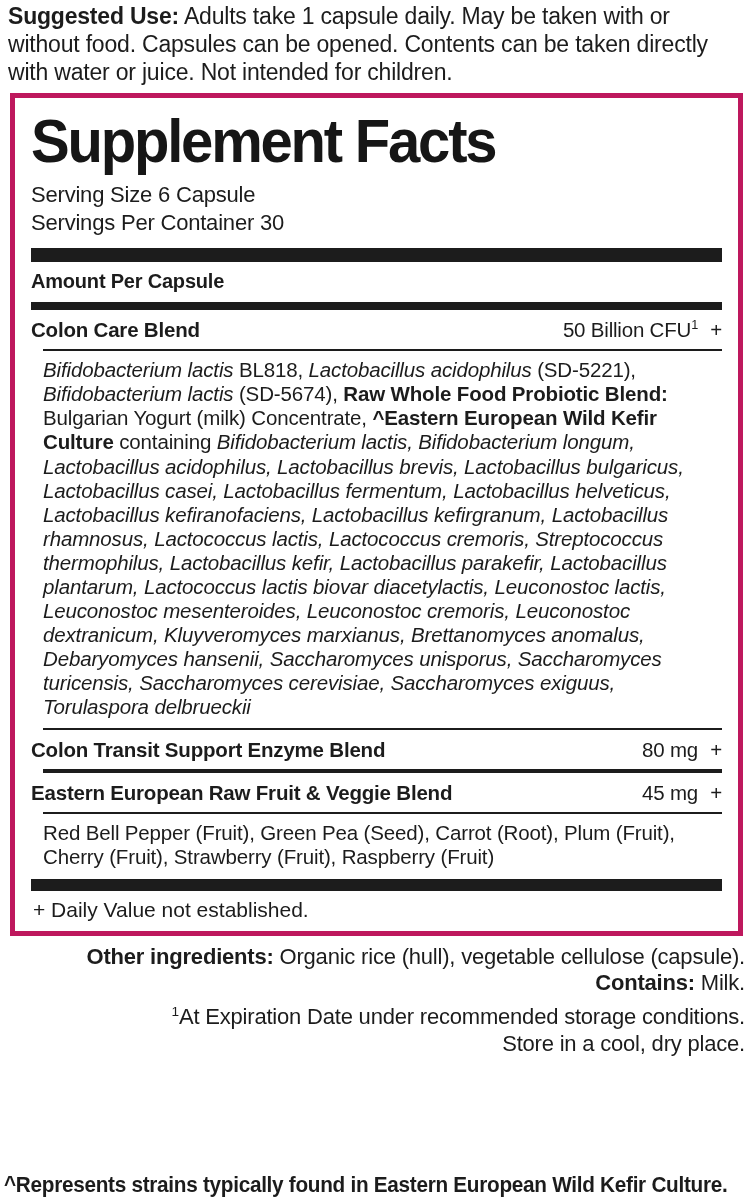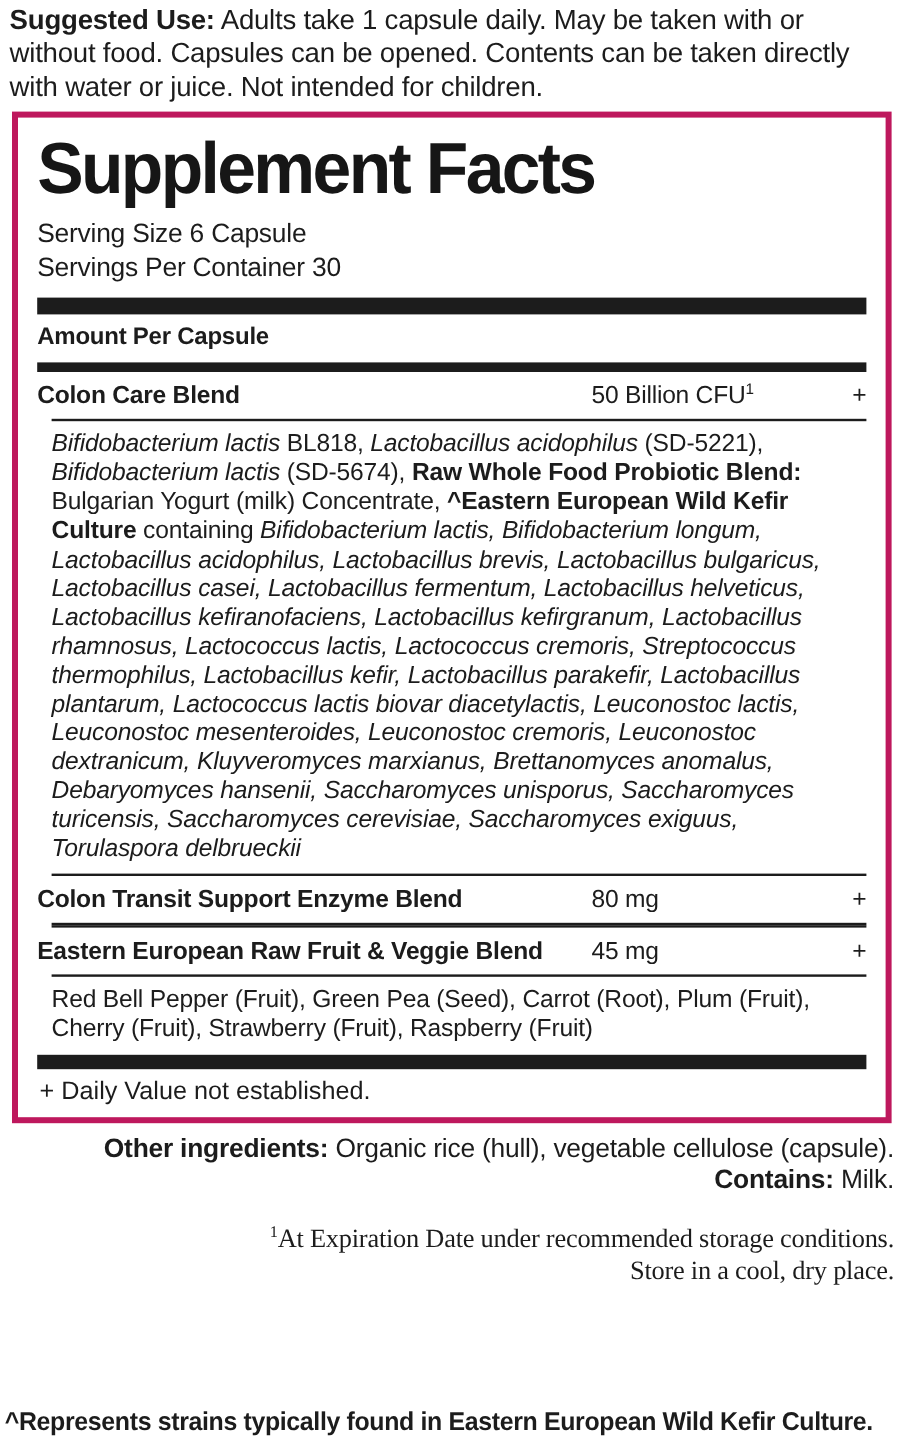--- a/index.html
+++ b/index.html
@@ -39,35 +39,35 @@
 
   .amount-header {
     font-size:20px; font-weight:700; padding:8px 0 9px 0; letter-spacing:-0.2px;
   }
 
   .blend-row {
     display:flex; align-items:baseline;
     padding:8px 0 7px 0; font-size:20.5px; letter-spacing:-0.2px;
   }
   .blend-name   { flex:1; font-weight:700; white-space:nowrap; }
-  .blend-amount { width:205px; text-align:left; font-weight:400; }
+  .blend-amount { width:205px; text-align:right; font-weight:400; }
   .blend-dv     { width:24px; text-align:right; font-weight:400; }
 
   .rule { border-top:2px solid #1c1c1c; margin-left:12px; }
 
   .blend-ingredients {
     font-size:20.5px; line-height:1.175; letter-spacing:-0.15px;
     padding:7px 4px 9px 12px;
   }
 
   .dv-note { font-size:21px; padding:7px 0 9px 2px; }
 
   .bottom-block { padding:6px 8px 0 8px; font-size:22px; line-height:1.22; letter-spacing:-0.2px;text-align:right; }
   .other-ing { margin-top:2px; }
-  .footnote1 { margin-top:22px;font-family:Liberation Serif, serif; }
+  .footnote1 { margin-top:7px; }
   .kefir-note {
     position:absolute; left:4px; bottom:2px; width:749px;
     font-weight:700; font-size:21.5px; white-space:nowrap;
     transform:scaleX(0.965); transform-origin:left center;
     letter-spacing:-0.3px;
   }
 </style>
 </head>
 <body>
 

